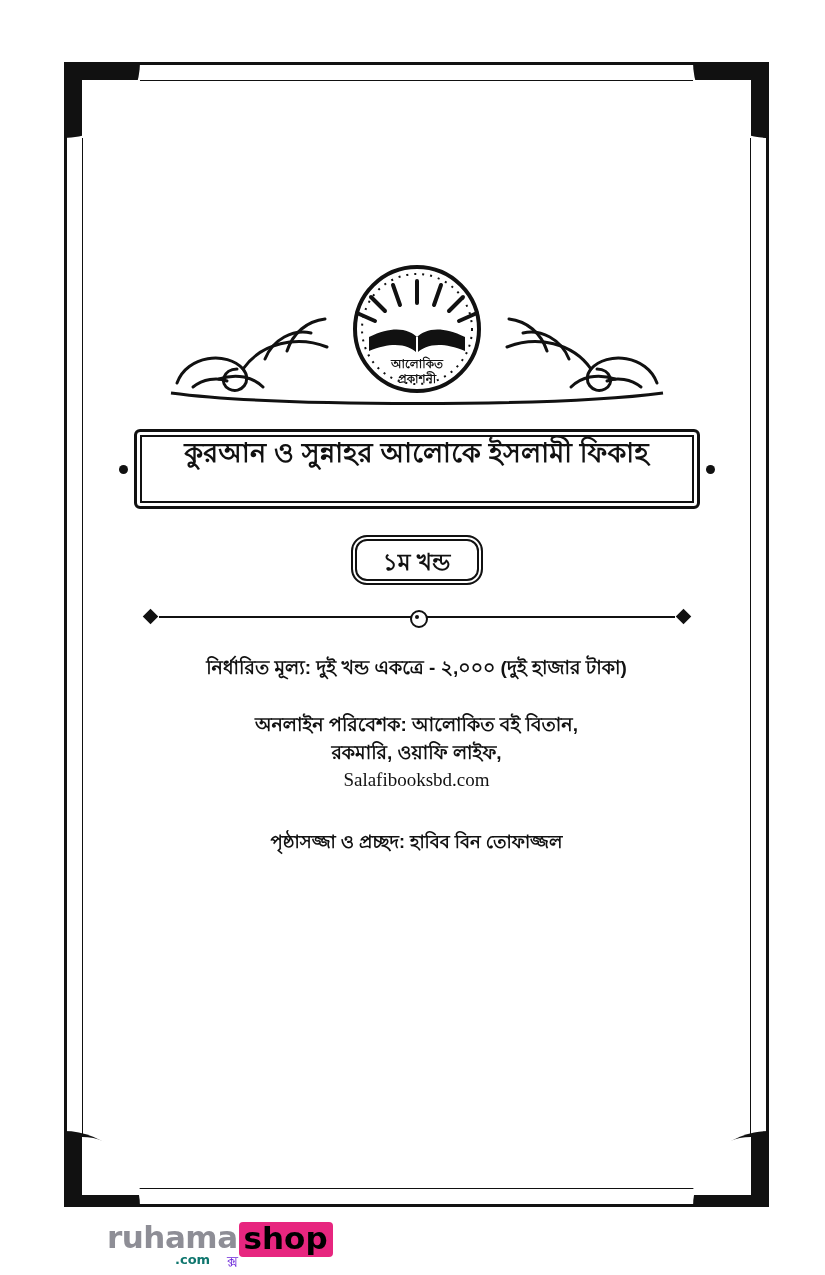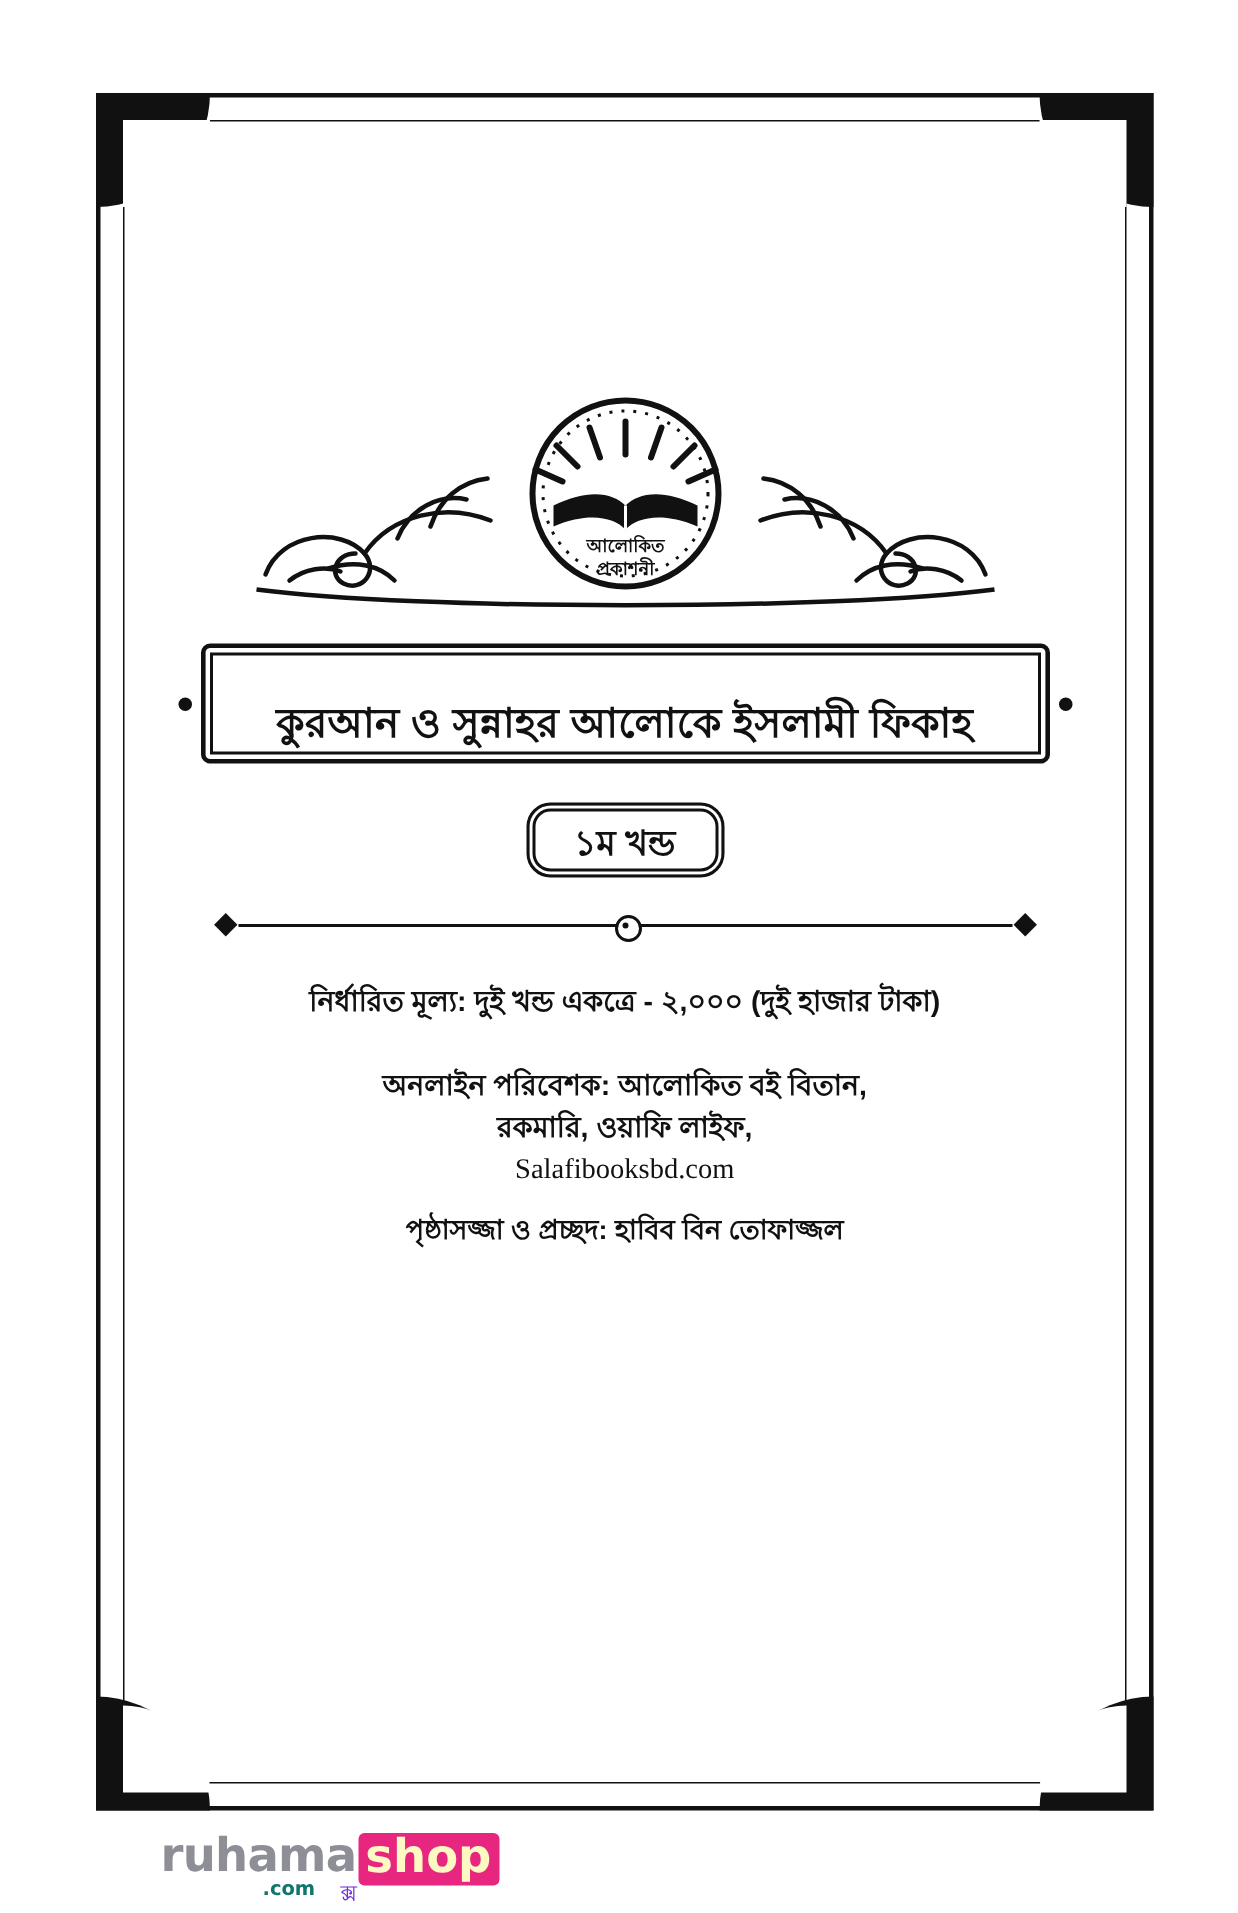--- a/index.html
+++ b/index.html
@@ -83,21 +83,21 @@
   .logo-svg { display: block; margin: 0 auto; }
 
   .title-plate {
     margin: 14px auto 0 auto;
     width: 560px;
     height: 74px;
     border: 3px solid #111;
     border-radius: 6px;
     position: relative;
     display: flex;
-    align-items: flex-end;
+    align-items: flex-start;
     justify-content: center;
     box-shadow: inset 0 0 0 3px #fff, inset 0 0 0 5px #111;
   }
   .title-plate .dot {
     position: absolute;
     width: 9px; height: 9px;
     background: #111;
     border-radius: 50%;
     top: 50%;
     margin-top: -4.5px;
@@ -187,21 +187,21 @@
   .lower-block { margin-top: 28px; }
   .price-line {
     font-size: 19px;
     font-weight: bold;
     margin-bottom: 26px;
   }
   .distributor {
     font-size: 19px;
     font-weight: bold;
     line-height: 1.45;
-    margin-bottom: 12px;
+    margin-bottom: 34px;
     text-align: center;
   }
   .distributor .web {
     font-family: "Liberation Serif", serif;
     font-weight: normal;
     font-size: 19px;
   }
   .design-line {
     font-size: 18px;
     font-weight: bold;
@@ -221,21 +221,21 @@
     font-size: 31px;
     font-weight: bold;
     color: #8e8e96;
     letter-spacing: -0.5px;
     line-height: 1;
     margin-left: 48px;
   }
   .fl-shop {
     display: inline-block;
     background: #e7267f;
-    color: #fef9c3;
+    color: #000000;
     font-family: "DejaVu Sans", sans-serif;
     font-size: 31px;
     font-weight: bold;
     line-height: 1;
     padding: 1px 5px 3px 5px;
     border-radius: 4px;
     margin-left: 1px;
   }
   .fl-com {
     font-family: "DejaVu Sans", sans-serif;

